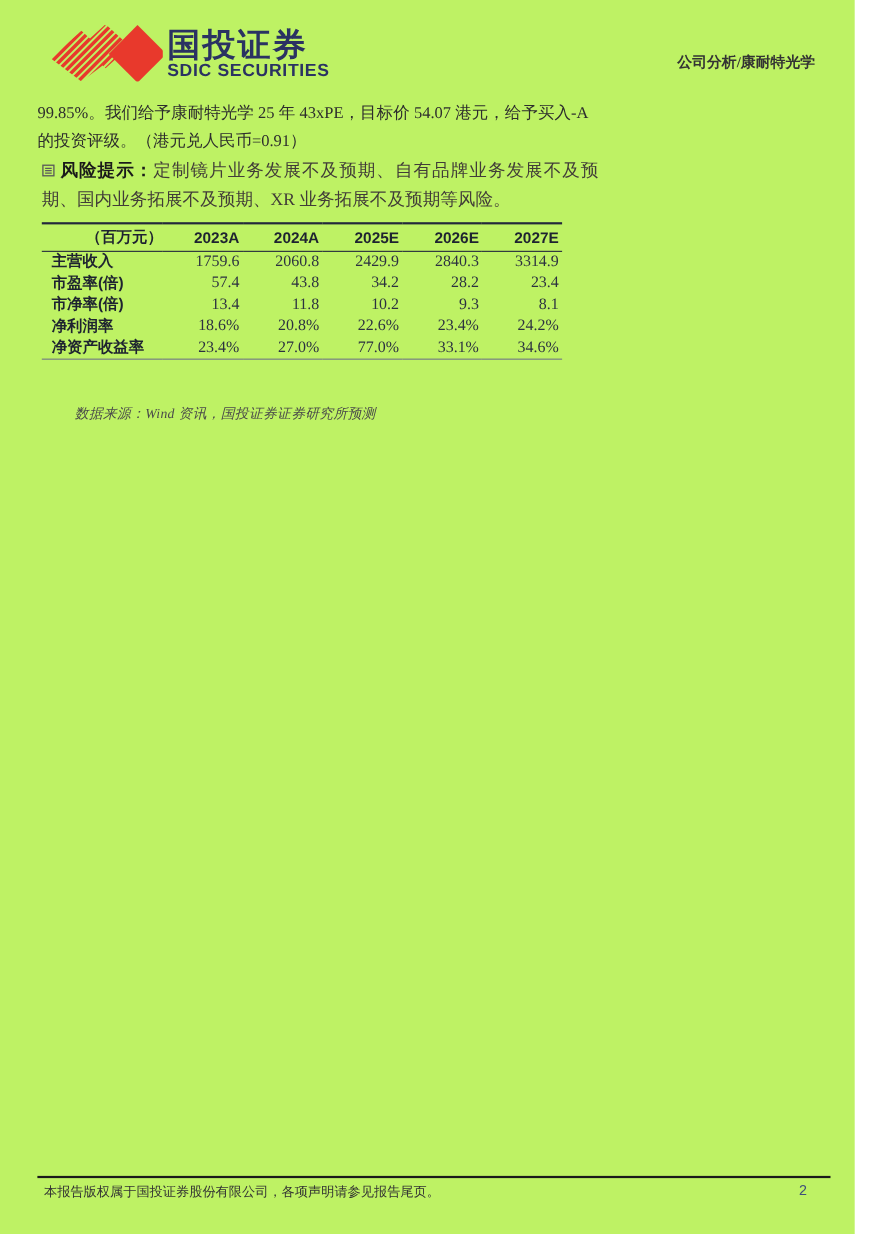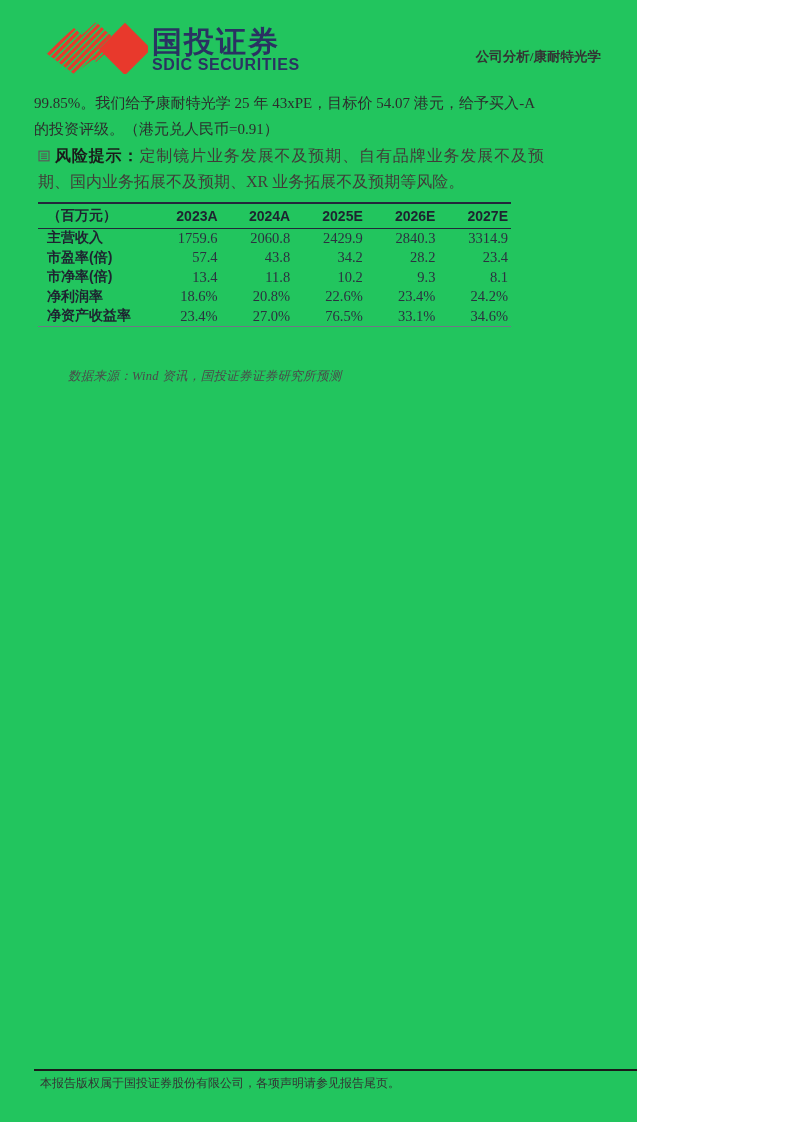--- a/index.html
+++ b/index.html
@@ -1,20 +1,20 @@
 <!DOCTYPE html>
 <html><head>
 <meta charset="utf-8">
 <style>
   * { margin:0; padding:0; box-sizing:border-box; }
   html,body { background:#ffffff; }
   .page {
     position:relative;
-    width:637px; height:1122px;
-    background:#22c55e;
+    width:777px; height:1122px;
+    background:#bef264;
     font-family:"Liberation Serif", serif;
     color:#2d2d2d;
     overflow:hidden;
   }
 
   
   .brand { position:absolute; left:44px; top:22px; display:flex; align-items:flex-start; }
   .logo-mark { width:104px; height:52px; margin-right:4px; }
   .brand-text { padding-top:4px; }
   .brand-cn {
@@ -52,21 +52,21 @@
     border-collapse:collapse;
     border-top:2px solid #23283B;
     border-bottom:1.5px solid #707686;
   }
   table.fin thead th {
     border-bottom:1.8px solid #23283B;
     font-family:"Liberation Sans", sans-serif;
     font-weight:bold; font-size:14px; color:#1e2330;
     height:25px; vertical-align:middle;
   }
-  table.fin th.lbl-head { text-align:left; padding-left:9px; width:110px; }
+  table.fin th.lbl-head { text-align:right; padding-left:9px; width:110px; }
   table.fin thead th.num { text-align:right; padding-right:3px; width:72.6px; }
   table.fin tbody th {
     font-family:"Liberation Sans", sans-serif;
     font-weight:bold; font-size:14px; color:#1e2330;
     text-align:left; padding-left:9px; height:19.7px; vertical-align:middle;
   }
   table.fin tbody td {
     font-family:"Liberation Serif", serif;
     font-size:14.5px; color:#2c3140;
     text-align:right; padding-right:3px; height:19.7px; vertical-align:middle;
@@ -171,21 +171,21 @@
           <td>18.6%</td>
           <td>20.8%</td>
           <td>22.6%</td>
           <td>23.4%</td>
           <td>24.2%</td>
         </tr>
         <tr>
           <th>净资产收益率</th>
           <td>23.4%</td>
           <td>27.0%</td>
-          <td>76.5%</td>
+          <td>77.0%</td>
           <td>33.1%</td>
           <td>34.6%</td>
         </tr>
       </tbody>
   </table>
 
   <p class="source">数据来源：Wind 资讯，国投证券证券研究所预测</p>
 
   <div class="footer-rule"></div>
   <div class="footer-text">本报告版权属于国投证券股份有限公司，各项声明请参见报告尾页。</div>

